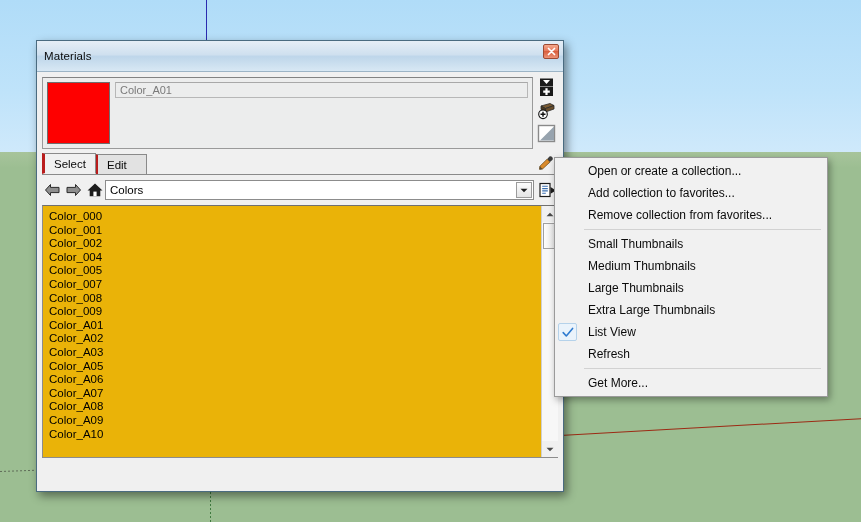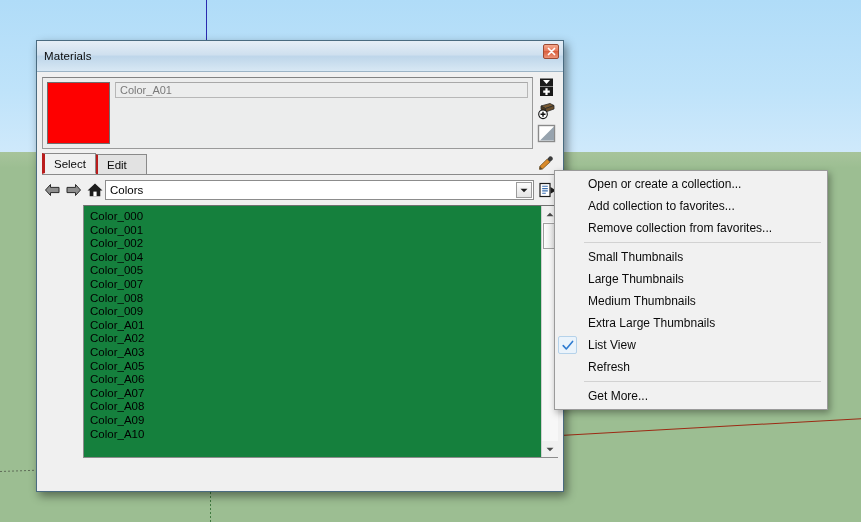--- a/index.html
+++ b/index.html
@@ -151,23 +151,23 @@
     border:1px solid #9b9b9b;
     display:flex; align-items:center; justify-content:center; cursor:pointer;
   }
   .details-btn {
     width:22px; height:21px; display:flex; align-items:center;
     justify-content:center; cursor:pointer; margin-left:2px;
   }
 
   
   .list-outer {
-    margin-top:3px; height:253px; background:#15803d;
+    margin-top:3px; height:253px; background:#eab308;
     border:1px solid #8c8c8c; border-top-color:#707070;
-    display:flex; position:relative;margin-left:41px;
+    display:flex; position:relative;
   }
   .list-items {
     flex:1; padding:4px 0 0 6px; overflow:hidden;
   }
   .list-item {
     font-size:11.5px; color:#000; height:13.6px; line-height:13.6px;
     white-space:nowrap; cursor:default;
   }
   .vscroll {
     width:16px; flex:none; background:#f0f0f0;
@@ -182,21 +182,21 @@
   }
   .scroll-track { flex:1; width:16px; background:#f7f7f7; }
   .scroll-thumb {
     position:absolute; top:17px; left:1px; width:14px; height:26px;
     background:linear-gradient(90deg,#fdfdfd 0%,#efefef 50%,#e0e0e0 100%);
     border:1px solid #a0a0a0; cursor:pointer;
   }
 
   
   #context-menu {
-    position:absolute; left:554px; top:170px; width:274px;
+    position:absolute; left:554px; top:157px; width:274px;
     background:#f1f1f1;
     border:1px solid #9a9a9a;
     box-shadow:2px 3px 7px rgba(0,0,0,0.35);
     padding:2px 0;
     display:flex;
   }
   .menu-gutter { width:29px; flex:none; }
   .menu-col { flex:1; }
   .menu-item {
     height:22px; display:flex; align-items:center;
@@ -380,24 +380,24 @@
         <span>Add collection to favorites...</span>
       </div>
       <div class="menu-item">
         <span>Remove collection from favorites...</span>
       </div>
       <div class="menu-sep"></div>
       <div class="menu-item">
         <span>Small Thumbnails</span>
       </div>
       <div class="menu-item">
+        <span>Medium Thumbnails</span>
+      </div>
+      <div class="menu-item">
         <span>Large Thumbnails</span>
-      </div>
-      <div class="menu-item">
-        <span>Medium Thumbnails</span>
       </div>
       <div class="menu-item">
         <span>Extra Large Thumbnails</span>
       </div>
       <div class="menu-item">
         <div class="check-box">
           <svg width="12" height="11" viewBox="0 0 12 11">
             <path d="M1.2 5.6 L4.3 9 L10.6 1.4" fill="none" stroke="#2f7bd0" stroke-width="1.6" stroke-linecap="round" stroke-linejoin="round"></path>
           </svg>
         </div>

